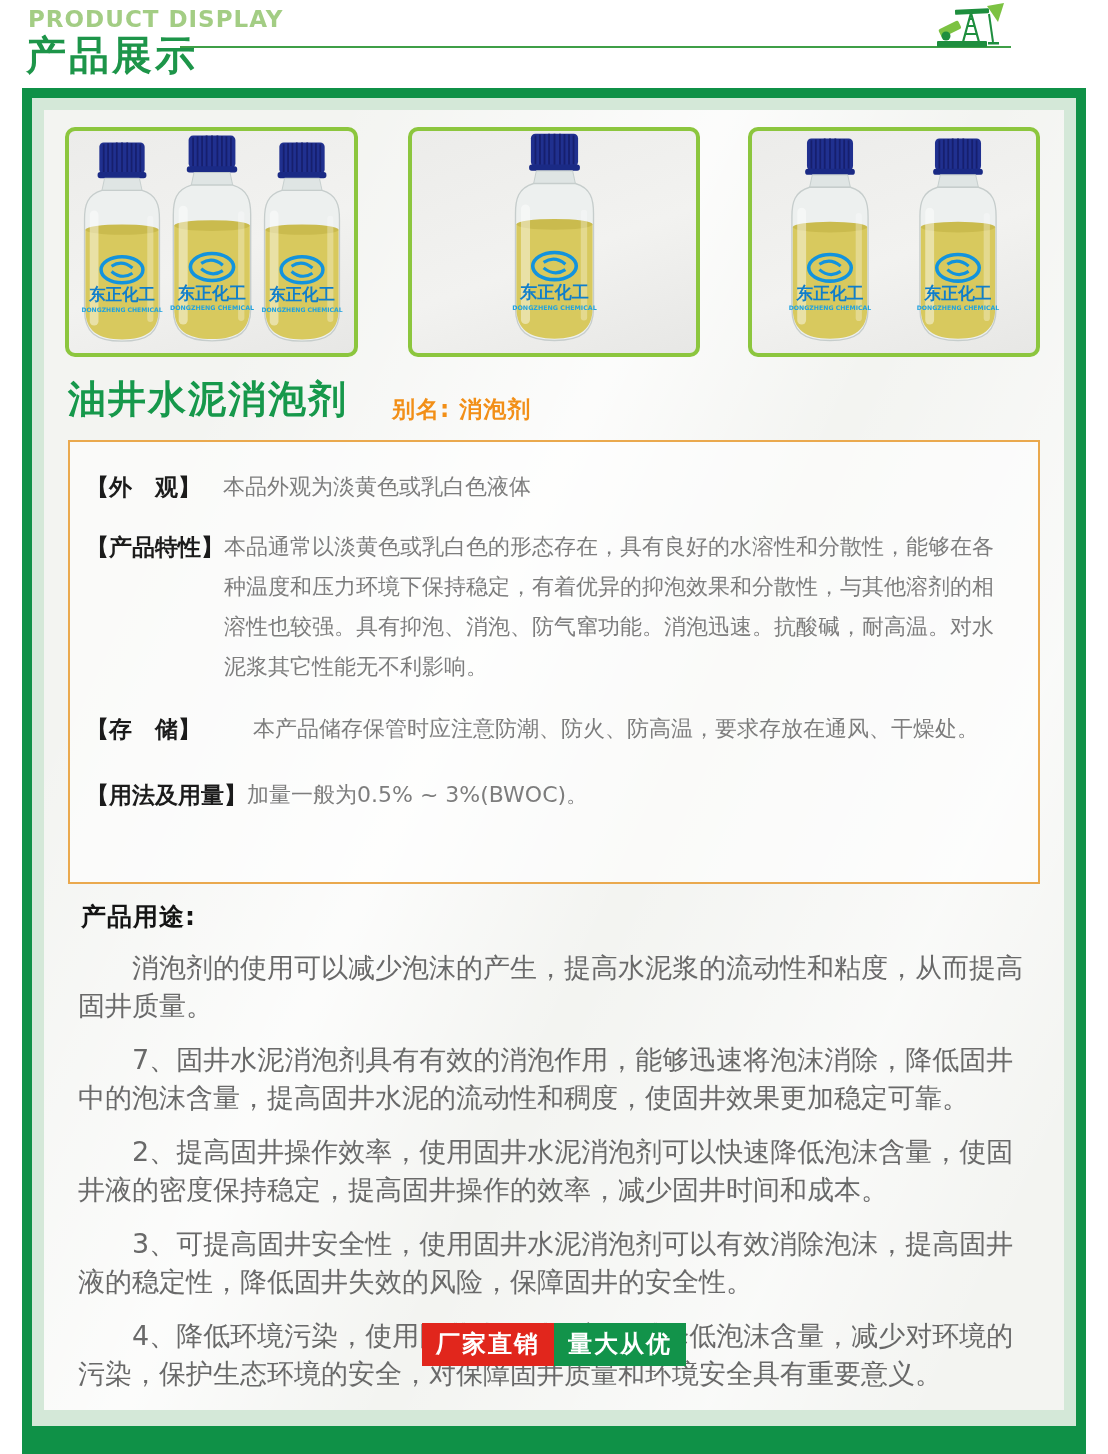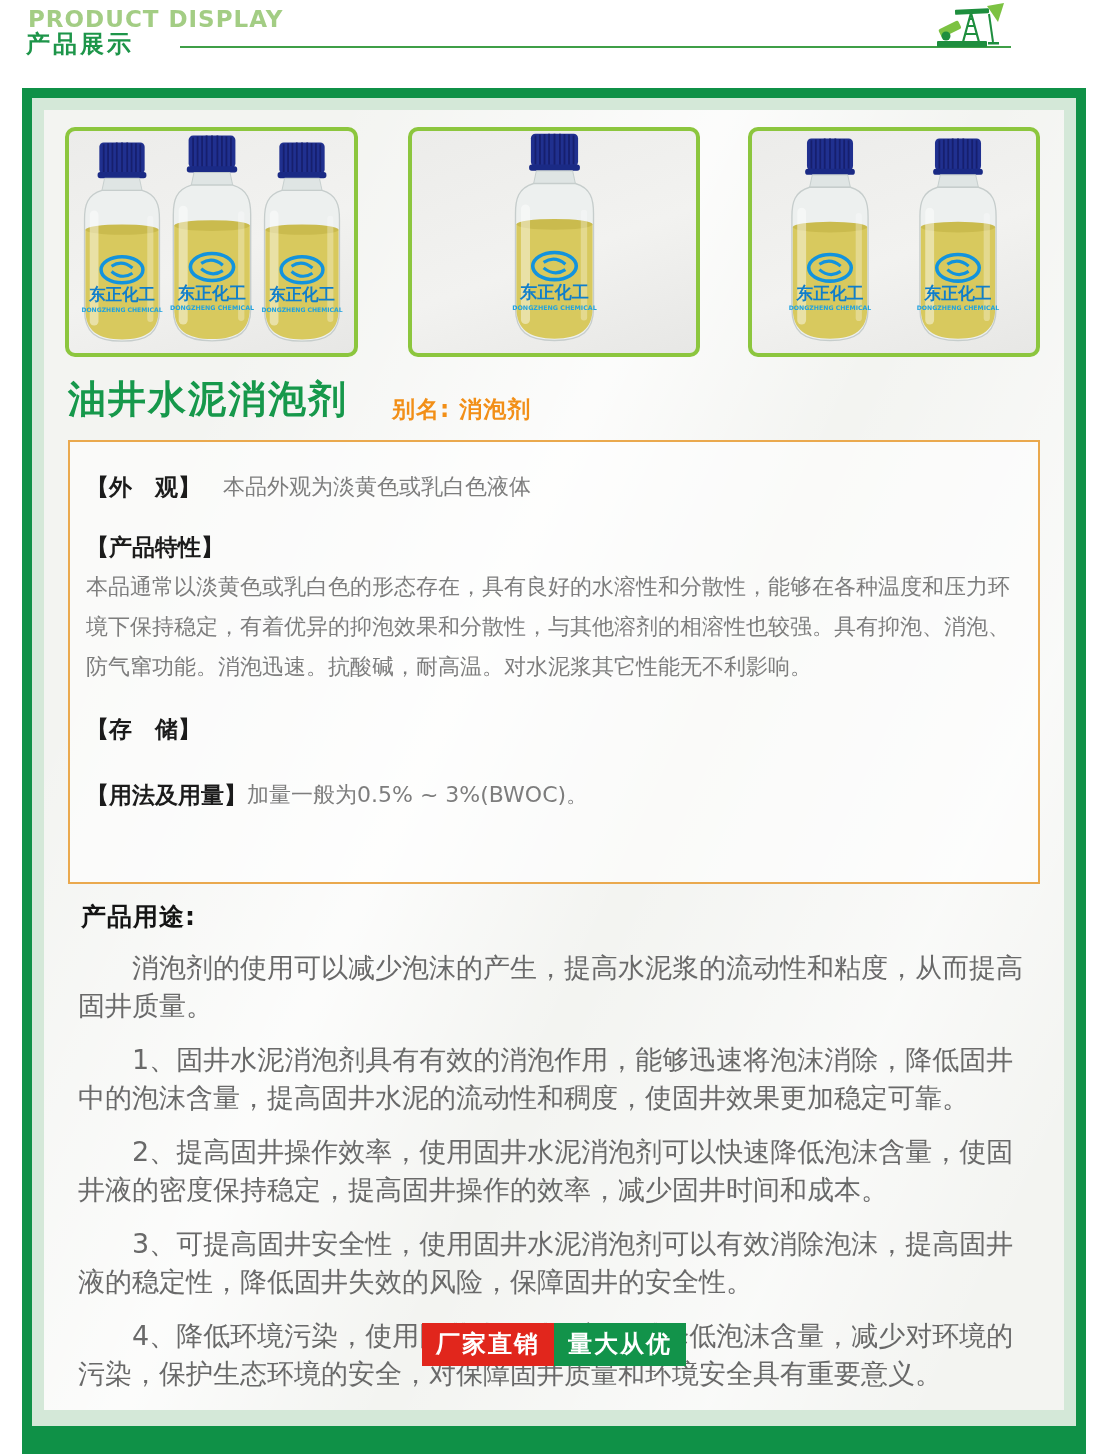--- a/index.html
+++ b/index.html
@@ -16,21 +16,21 @@
   }
 
   
   .header { position:absolute; top:0; left:0; width:100%; height:88px; background:#fff; }
   .header-eyebrow {
     position:absolute; left:28px; top:6px;
     font-size:23px; font-weight:bold; letter-spacing:1px; color:#a3cd84;
   }
   .header-title {
     position:absolute; left:26px; top:28px;
-    font-size:24px; font-weight:bold; letter-spacing:3px; color:#1d9549;
+    font-size:40px; font-weight:bold; letter-spacing:3px; color:#1d9549;
   }
   .header-rule {
     position:absolute; left:180px; top:46px; width:831px; height:2px;
     background:#3f9f47;
   }
   .pumpjack { position:absolute; left:933px; top:2px; width:72px; height:46px; }
 
   
   .frame {
     position:absolute; left:22px; top:88px; width:1064px; height:1366px;
@@ -78,21 +78,21 @@
 
   
   .spec-box {
     position:absolute; left:24px; top:330px; width:972px; min-height:444px;
     border:2px solid #eaa94e;
     background:rgba(255,255,255,0.55);
     padding:25px 24px 0 16px;
   }
   .spec-row { display:flex; align-items:flex-start; }
   .spec-row.r1 { margin-bottom:20px; }
-  .spec-row.r2 { margin-bottom:22px;flex-direction:column; }
+  .spec-row.r2 { margin-bottom:22px; }
   .spec-row.r3 { margin-bottom:26px; }
   .spec-row.r4 { margin-bottom:26px;gap:30px; }
   .spec-label {
     flex:0 0 auto; min-width:137px;
     font-size:23px; font-weight:bold; color:#1b1b1b; line-height:40px;
     white-space:nowrap;
   }
   .spec-value {
     flex:1; font-size:22px; color:#7d7d7d; line-height:40px;
   }
@@ -208,31 +208,32 @@
         <div class="spec-row r1">
           <span class="spec-label">【外　观】</span>
           <span class="spec-value">本品外观为淡黄色或乳白色液体</span>
         </div>
         <div class="spec-row r2">
           <span class="spec-label">【产品特性】</span>
           <span class="spec-value">本品通常以淡黄色或乳白色的形态存在，具有良好的水溶性和分散性，能够在各种温度和压力环境下保持稳定，有着优异的抑泡效果和分散性，与其他溶剂的相溶性也较强。具有抑泡、消泡、防气窜功能。消泡迅速。抗酸碱，耐高温。对水泥浆其它性能无不利影响。</span>
         </div>
         <div class="spec-row r4">
           <span class="spec-label">【存　储】</span>
+          <span class="spec-value">本产品储存保管时应注意防潮、防火、防高温，要求存放在通风、干燥处。</span>
         </div>
         <div class="spec-row r5">
           <span class="spec-label">【用法及用量】</span>
           <span class="spec-value">加量一般为0.5% ~ 3%(BWOC)。</span>
         </div>
       </div>
 
       <div class="usage">
         <div class="usage-heading">产品用途:</div>
         <p>消泡剂的使用可以减少泡沫的产生，提高水泥浆的流动性和粘度，从而提高固井质量。</p>
-        <p>1、固井水泥消泡剂具有有效的消泡作用，能够迅速将泡沫消除，降低固井中的泡沫含量，提高固井水泥的流动性和稠度，使固井效果更加稳定可靠。</p>
+        <p>7、固井水泥消泡剂具有有效的消泡作用，能够迅速将泡沫消除，降低固井中的泡沫含量，提高固井水泥的流动性和稠度，使固井效果更加稳定可靠。</p>
         <p>2、提高固井操作效率，使用固井水泥消泡剂可以快速降低泡沫含量，使固井液的密度保持稳定，提高固井操作的效率，减少固井时间和成本。</p>
         <p>3、可提高固井安全性，使用固井水泥消泡剂可以有效消除泡沫，提高固井液的稳定性，降低固井失效的风险，保障固井的安全性。</p>
         <p>4、降低环境污染，使用固井水泥消泡剂可以降低泡沫含量，减少对环境的污染，保护生态环境的安全，对保障固井质量和环境安全具有重要意义。</p>
       </div>
 
       <div class="badges">
         <div class="badge badge-red">厂家直销</div>
         <div class="badge badge-green">量大从优</div>
       </div>
 

